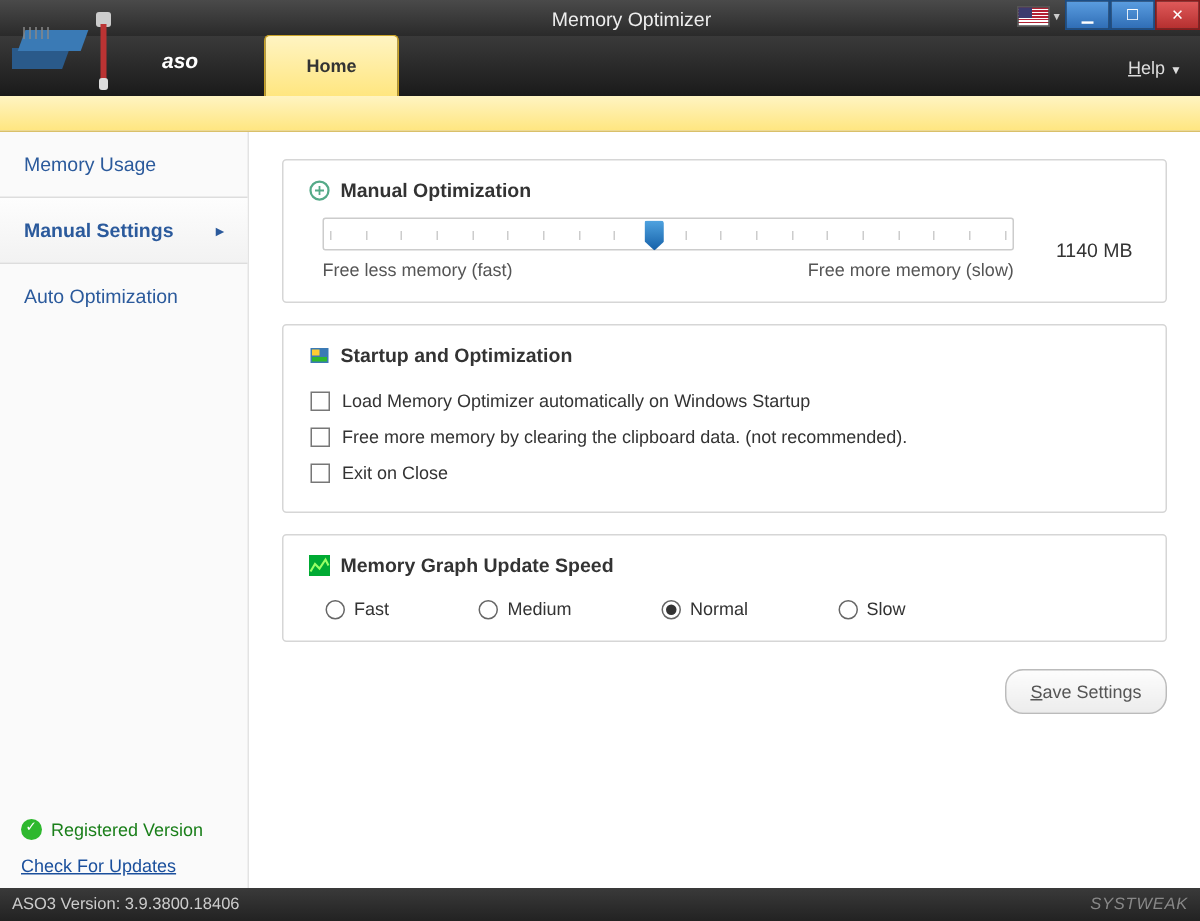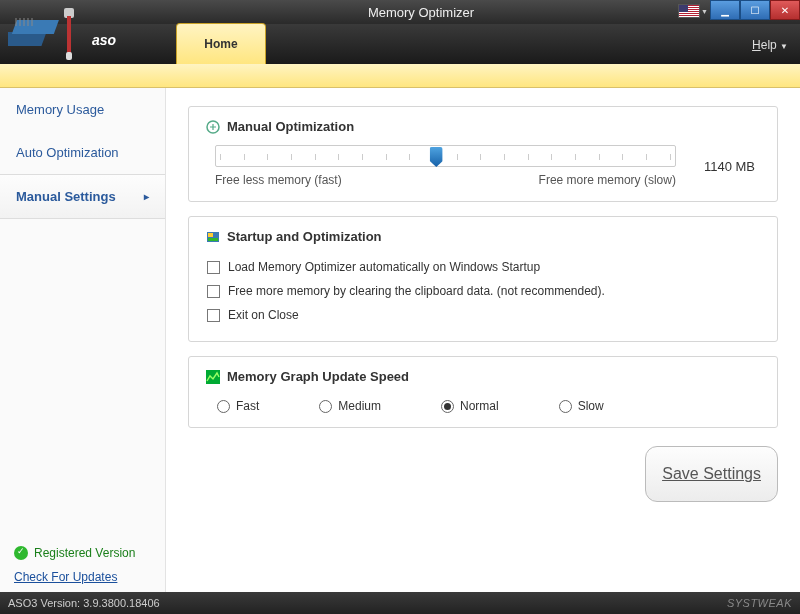--- a/index.html
+++ b/index.html
@@ -13,21 +13,21 @@
 .win-min { background: linear-gradient(#5a9de0, #2f6db5); border: 1px solid #1b4d85; }
 .win-max { background: linear-gradient(#5a9de0, #2f6db5); border: 1px solid #1b4d85; }
 .win-close { background: linear-gradient(#e05a5a, #b52f2f); border: 1px solid #851b1b; }
 .flag { position: absolute; right: 100px; top: 4px; width: 22px; height: 14px; background: linear-gradient(to bottom, #b22234 0 8%, #fff 8% 16%, #b22234 16% 24%, #fff 24% 32%, #b22234 32% 40%, #fff 40% 48%, #b22234 48% 56%, #fff 56% 64%, #b22234 64% 72%, #fff 72% 80%, #b22234 80% 88%, #fff 88% 100%); border:1px solid #555; position: absolute; }
 .flag::before { content:""; position:absolute; width:9px; height:7px; background:#3c3b6e; top:0; left:0; }
 .flag-dd { position:absolute; right:92px; top:8px; color:#ccc; font-size:7px; }
 
 
 .topstrip { height: 40px; background: linear-gradient(#3a3a3a, #1a1a1a); display: flex; align-items: flex-end; padding-left: 100px; position: relative; }
 .logo { position:absolute; left:8px; top:-18px; width:80px; height:60px; }
-.brand { position: absolute; left: 92px; top: 8px; color: #fff; font-size: 14px; font-style: italic; font-weight: bold; }
+.brand { position: absolute; left: 108px; top: 8px; color: #fff; font-size: 14px; font-style: italic; font-weight: bold; }
 .tab-home { width: 90px; height: 41px; background: linear-gradient(#fff4c2, #ffe680); border: 1px solid #c9a227; border-bottom: none; border-radius: 4px 4px 0 0; display:flex; align-items:center; justify-content:center; font-weight:bold; color:#333; margin-left: 76px; }
 .help { position:absolute; right:12px; top:14px; color:#ddd; font-size:12px; }
 .help u { text-decoration: underline; }
 
 
 .yellowband { height: 24px; background: linear-gradient(#fff4c2, #ffe680); border-bottom: 1px solid #d9c06a; }
 
 
 .main { display:flex; height: calc(614px - 24px - 40px - 24px - 22px); }
 .sidebar { width: 166px; background: #fafafa; border-right: 1px solid #e3e3e3; display:flex; flex-direction:column; }
@@ -64,21 +64,21 @@
 .checkbox { width:13px; height:13px; border:1px solid #777; background:#fff; }
 
 
 .radio-row { display:flex; gap: 60px; padding-left: 12px; padding-top:4px; }
 .radio-item { display:flex; align-items:center; gap:6px; font-size:12px; color:#333; }
 .radio { width:13px; height:13px; border:1px solid #666; border-radius:50%; background:#fff; display:flex; align-items:center; justify-content:center; }
 .radio.checked::after { content:""; width:7px; height:7px; background:#333; border-radius:50%; }
 
 
 .actions { display:flex; justify-content:flex-end; padding-top:4px; }
-.save-btn { padding: 18px 16px; border:1px solid #bbb; border-radius: 12px; background:linear-gradient(#fdfdfd,#ececec); color:#555; font-size:16px;text-decoration:underline; }
+.save-btn { padding: 7px 16px; border:1px solid #bbb; border-radius: 12px; background:linear-gradient(#fdfdfd,#ececec); color:#555; font-size:12px; }
 
 
 .statusbar { position:absolute; bottom:0; left:0; right:0; height:22px; background:linear-gradient(#3a3a3a,#222); color:#ccc; font-size:11px; display:flex; align-items:center; padding:0 8px; justify-content:space-between; }
 .watermark { color:#888; font-style:italic; font-weight:normal; letter-spacing:0.5px; }
 
 
 .ico-manual svg, .ico-startup svg, .ico-graph svg { width:16px; height:16px; }
 </style>
 </head>
 <body>
@@ -114,25 +114,25 @@
       <span>Home</span>
     </div>
   <div class="help"><u>H</u><span>elp</span> <span style="font-size:8px;">▼</span></div>
 </div>
 
 <div class="yellowband"></div>
 
 <div class="main">
   <div class="sidebar">
     <div class="side-item"><span>Memory Usage</span></div>
-    <div class="side-item"><span>Auto Optimization</span></div>
     <div class="side-item active">
       <span>Manual Settings</span>
       <span class="arrow">▸</span>
     </div>
+    <div class="side-item"><span>Auto Optimization</span></div>
     <div class="side-spacer"></div>
     <div class="side-footer">
       <div class="registered">
         <span class="dot"></span>
         <span>Registered Version</span>
       </div>
       <a class="updates">Check For Updates</a>
     </div>
   </div>
 

